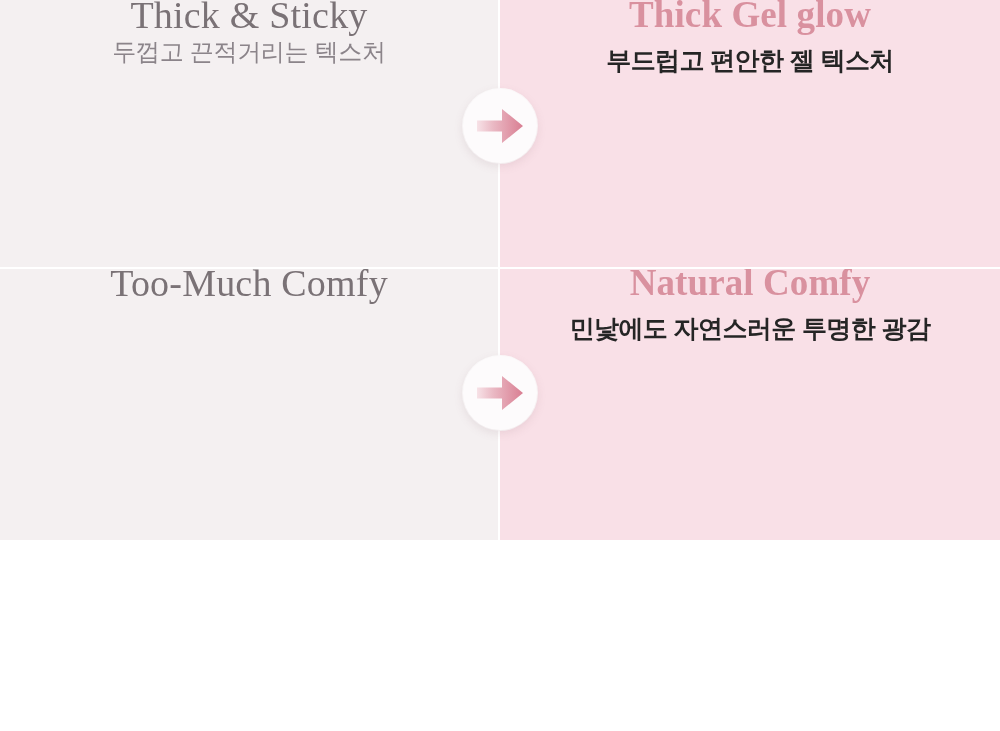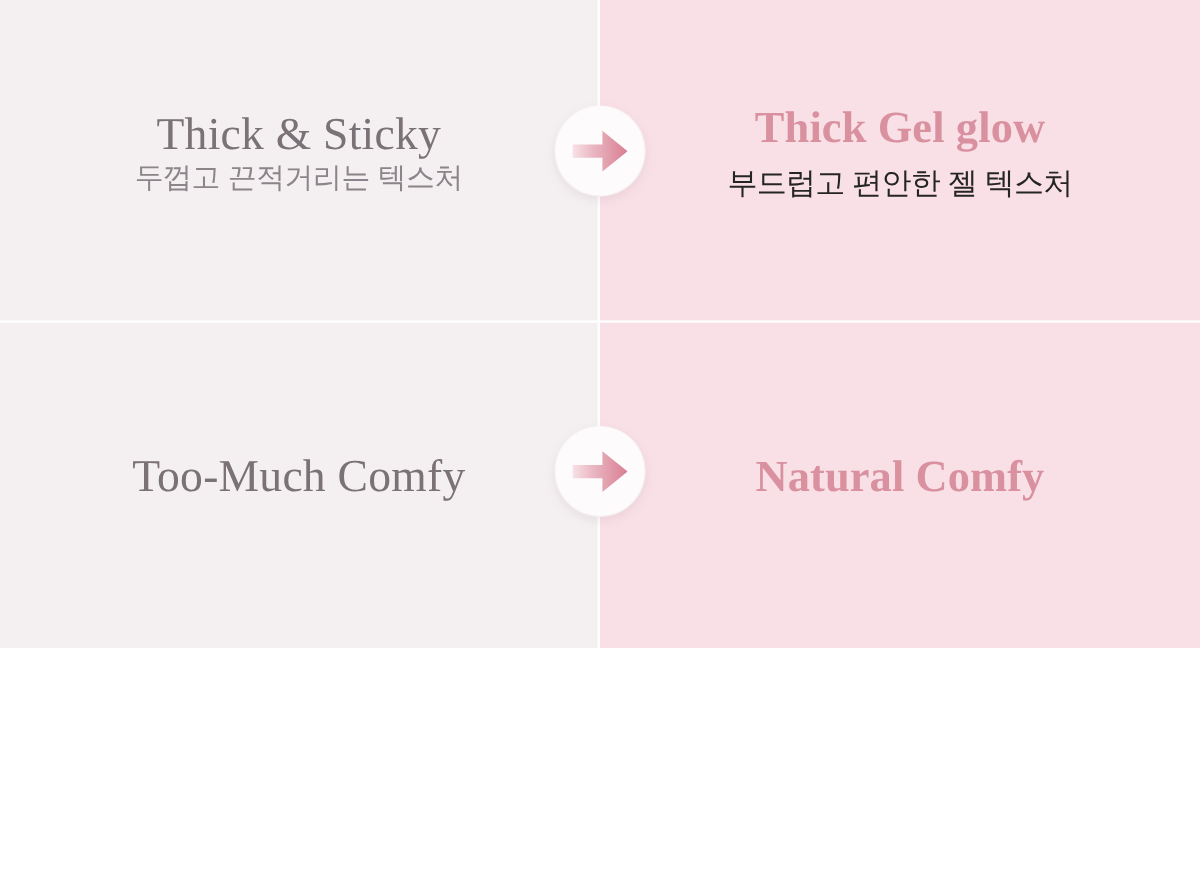--- a/index.html
+++ b/index.html
@@ -23,21 +23,21 @@
     grid-template-columns: 500px 500px;
     grid-template-rows: 269px 271px;
     background: #ffffff;
   }
 
   .cell {
     position: relative;
     display: flex;
     flex-direction: column;
     align-items: center;
-    justify-content: center;
+    justify-content: flex-start;
     box-sizing: border-box;
     overflow: hidden;
   }
 
   .cell.before {
     background: #f4f0f1;
   }
   .cell.after {
     background: #f9e0e7;
   }
@@ -75,21 +75,21 @@
   .cell.before .subtitle {
     margin-top: 0;
     font-size: 24px;
     font-weight: 400;
     color: #8b848a;
     letter-spacing: -0.3px;
   }
   .cell.after .subtitle {
     margin-top: 10px;
     font-size: 25px;
-    font-weight: 400;
+    font-weight: 700;
     color: #252525;
     letter-spacing: -0.6px;
   }
 
   
   .cell.r1 .stack { transform: translateY(-6px); }
   .cell.r2 .stack { transform: translateY(-7px); }
 
   .stack {
     display: flex;
@@ -150,20 +150,21 @@
 
   <div class="cell before r2">
     <div class="stack">
       <h2 class="title">Too-Much Comfy</h2>
     </div>
   </div>
 
   <div class="cell after r2">
     <div class="stack">
       <h2 class="title">Natural Comfy</h2>
+      <p class="subtitle">민낯에도 자연스러운 투명한 광감</p>
     </div>
   </div>
 
   <div class="arrow-badge row1">
     <span>
       <svg viewBox="0 0 46 38" xmlns="http://www.w3.org/2000/svg" aria-hidden="true">
         <defs>
           <linearGradient id="agrad1" x1="0" y1="0" x2="1" y2="0">
             <stop offset="0%" stop-color="#f7e2e7"></stop>
             <stop offset="35%" stop-color="#eab9c4"></stop>

